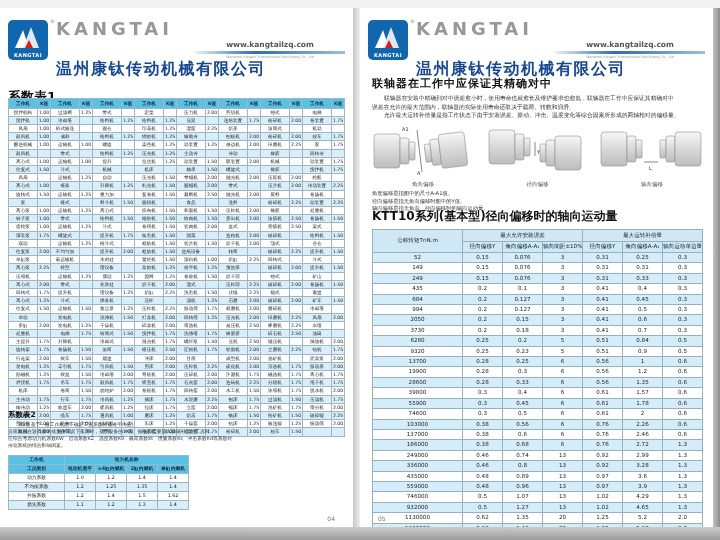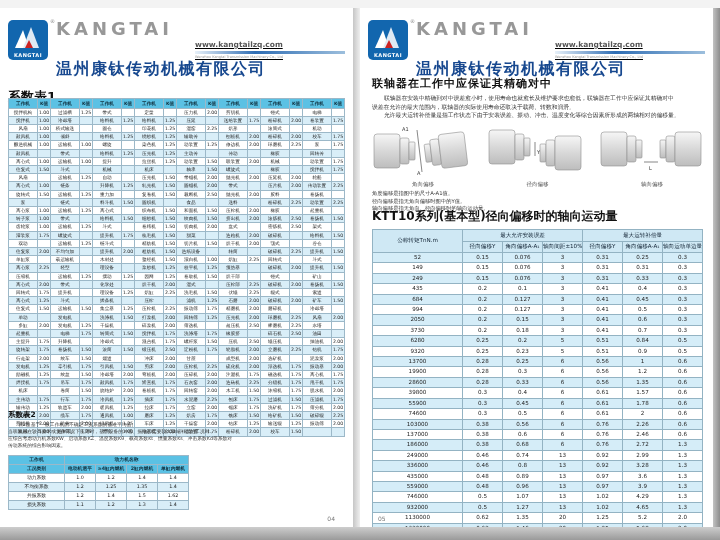--- a/index.html
+++ b/index.html
@@ -15,21 +15,21 @@
 
   
   .hdr{position:absolute;top:10px;left:8px;right:8px;height:48px;}
   .logo{position:absolute;left:0;top:2px;width:40px;height:40px;background:#1266ae;border-radius:5px;}
   .logo svg{position:absolute;left:0;top:0;}
   .logo-txt{position:absolute;bottom:2px;left:0;right:0;text-align:center;color:#fff;font-size:5px;font-weight:bold;letter-spacing:.5px;}
   .reg{position:absolute;left:42px;top:0;font-size:5px;color:#888;}
   .brand{position:absolute;left:48px;top:2px;}
   .brand-name{font-size:18px;font-weight:bold;color:#989898;letter-spacing:4px;line-height:18px;}
   .company{font-size:16px;font-weight:bold;color:#17488f;letter-spacing:1.5px;margin-top:21px;}
-  .site{position:absolute;right:0;top:22px;width:150px;text-align:left;text-decoration:underline;}
+  .site{position:absolute;right:0;top:22px;width:150px;text-align:center;}
   .url{font-size:7.5px;font-weight:bold;color:#555;}
   .rule{height:3px;margin-top:2px;background:linear-gradient(to right,#e8f1f9,#2e6db4 40%,#9dbfdd);}
   .tagline{font-size:3.5px;color:#999;margin-top:1px;}
 
   
   .t1-title{position:absolute;left:8px;top:80px;font-size:13px;font-weight:bold;color:#111;}
   table{border-collapse:collapse;table-layout:fixed;}
   .t1{position:absolute;left:8px;top:90px;width:337px;}
   .t1 td{border:0.5px solid #9cb8c8;font-size:4.6px;height:7.2px;line-height:7.2px;padding:0;text-align:center;overflow:hidden;white-space:nowrap;color:#222;}
   .t1 thead td{background:#5bc1e4;font-weight:bold;height:8.5px;color:#10303e;}

